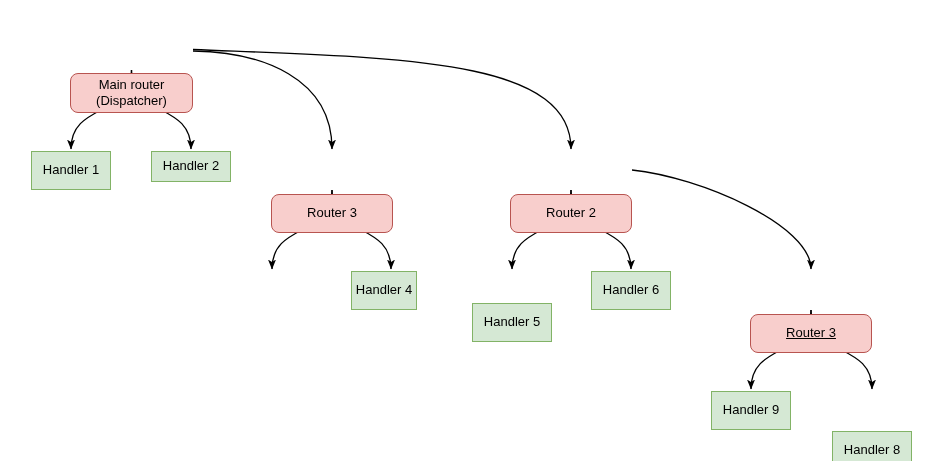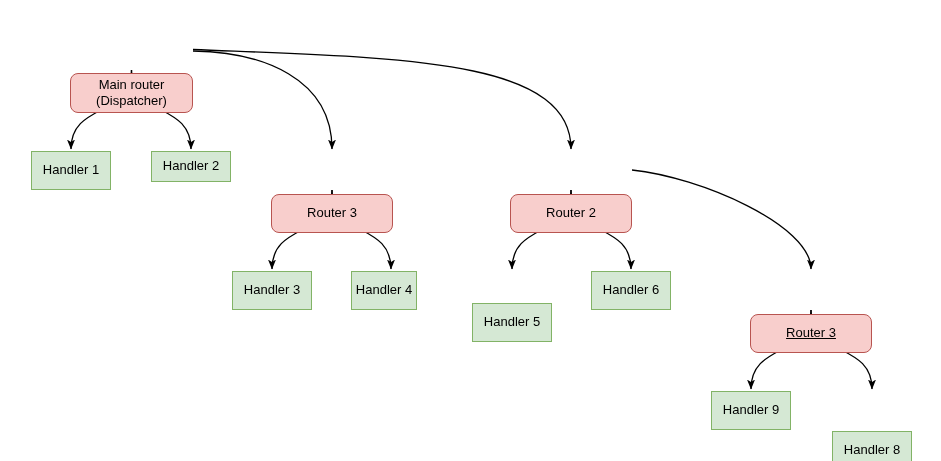--- a/index.html
+++ b/index.html
@@ -99,23 +99,20 @@
     <span>Handler 2</span>
   </div>
 
   <div id="n-r1" class="node router">
     <span>Router 3</span>
   </div>
   <div id="n-r2" class="node router">
     <span>Router 2</span>
   </div>
 
-  <div id="n-h3" class="node handler">
-    <span>Handler 3</span>
-  </div>
   <div id="n-h4" class="node handler">
     <span>Handler 4</span>
   </div>
   <div id="n-h5" class="node handler">
     <span>Handler 5</span>
   </div>
   <div id="n-h6" class="node handler">
     <span>Handler 6</span>
   </div>
 

